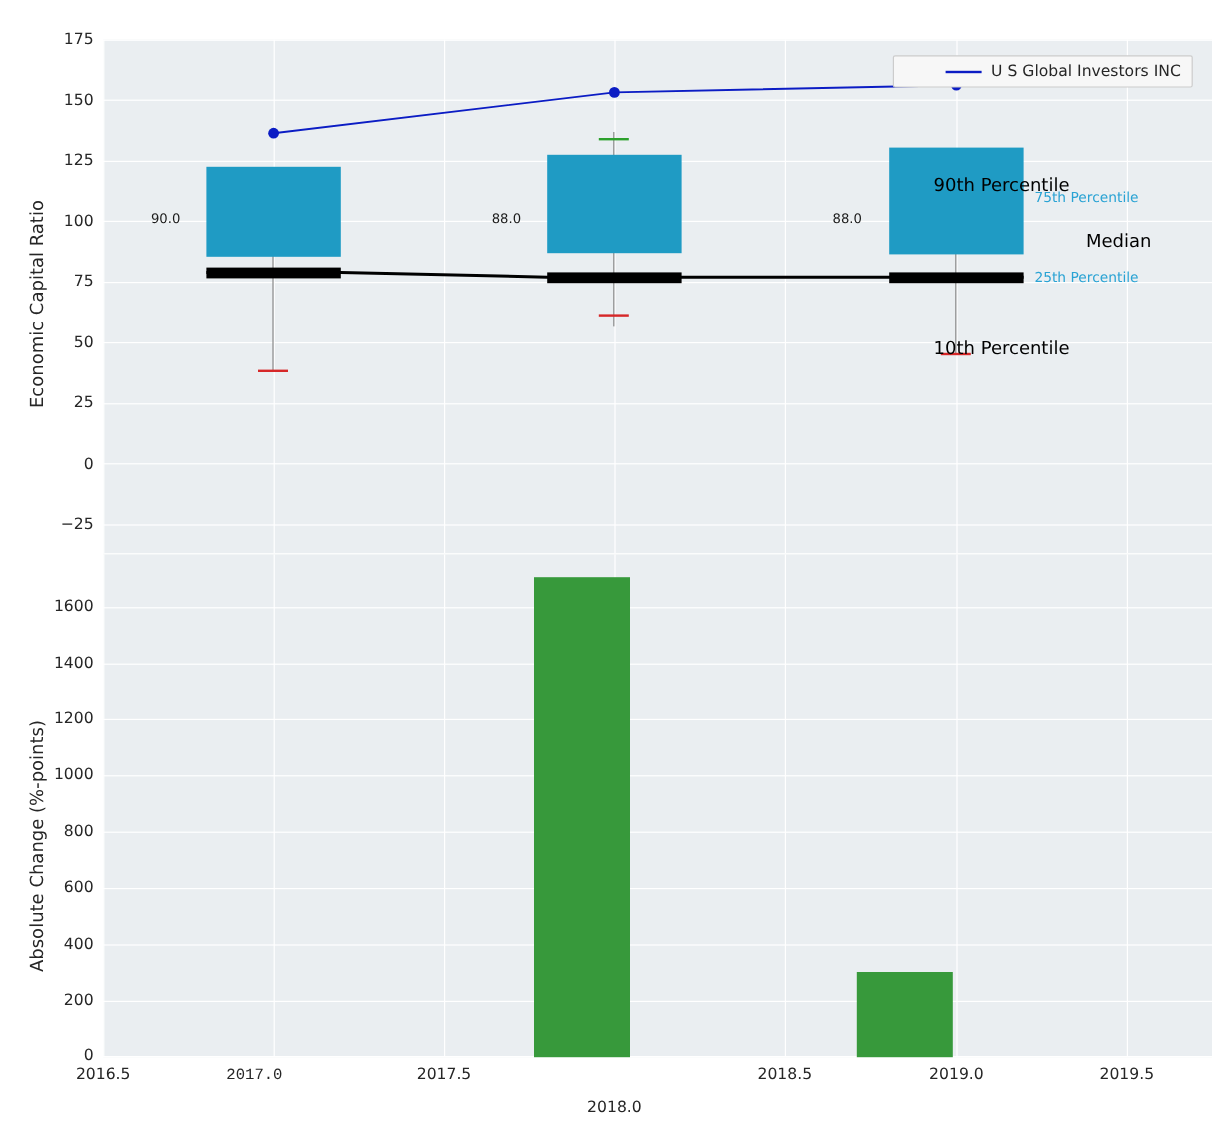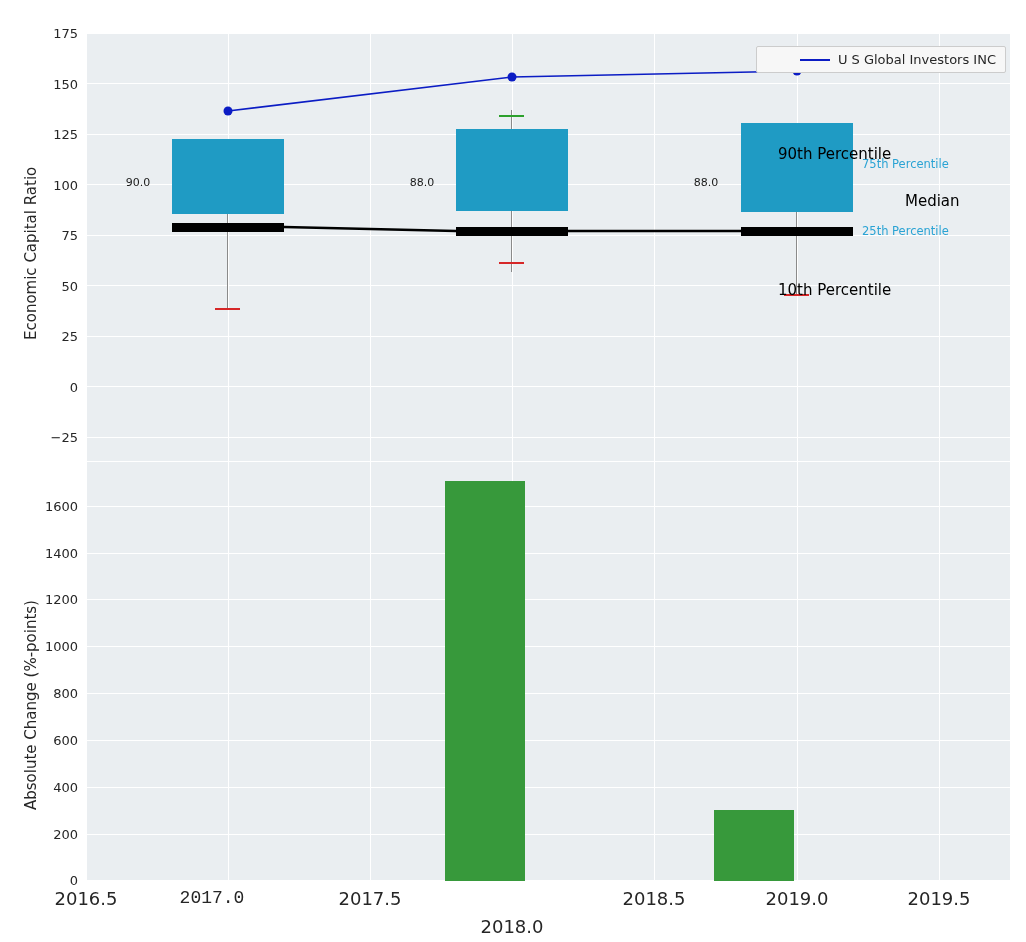--- a/index.html
+++ b/index.html
@@ -30,21 +30,21 @@
   .grid-h { height:1px; left:0; right:0; }
 
   .axis-label {
     position:absolute; font-size:15px; color:#262626;
   }
   .ytick {
     position:absolute; font-size:13px; color:#262626;
     text-align:right; transform:translateY(-50%);
   }
   .xtick {
-    position:absolute; font-size:18px; color:#262626;
+    position:absolute; font-size:13px; color:#262626;
     text-align:center; transform:translateX(-50%);
   }
 
   
   .ytitle {
     position:absolute; font-size:15px; color:#262626;
     transform-origin:0 0; transform:rotate(-90deg);
     white-space:nowrap;
   }
 
@@ -147,21 +147,21 @@
     <div class="dot" style="left:142px; top:78px;"></div>
     <div class="dot" style="left:426px; top:44px;"></div>
     <div class="dot" style="left:711px; top:38px;"></div>
 
     <div class="annot" style="left:692px; top:112px;">90th Percentile</div>
     <div class="annot-small" style="left:776px; top:124px;">75th Percentile</div>
     <div class="annot" style="left:819px; top:159px;">Median</div>
     <div class="annot-small" style="left:776px; top:191px;">25th Percentile</div>
     <div class="annot" style="left:692px; top:248px;">10th Percentile</div>
 
-    <div class="legend" style="right:4px; top:13px;padding-left:43px;">
+    <div class="legend" style="right:16px; top:13px;padding-left:43px;">
       <span class="swatch"></span>
       <span>U S Global Investors INC</span>
     </div>
   </div>
 
   <div class="ytick" style="left:36px; top:33px; width:42px;">175</div>
   <div class="ytick" style="left:36px; top:84px; width:42px;">150</div>
   <div class="ytick" style="left:36px; top:134px; width:42px;">125</div>
   <div class="ytick" style="left:36px; top:185px; width:42px;">100</div>
   <div class="ytick" style="left:36px; top:235px; width:42px;">75</div>

